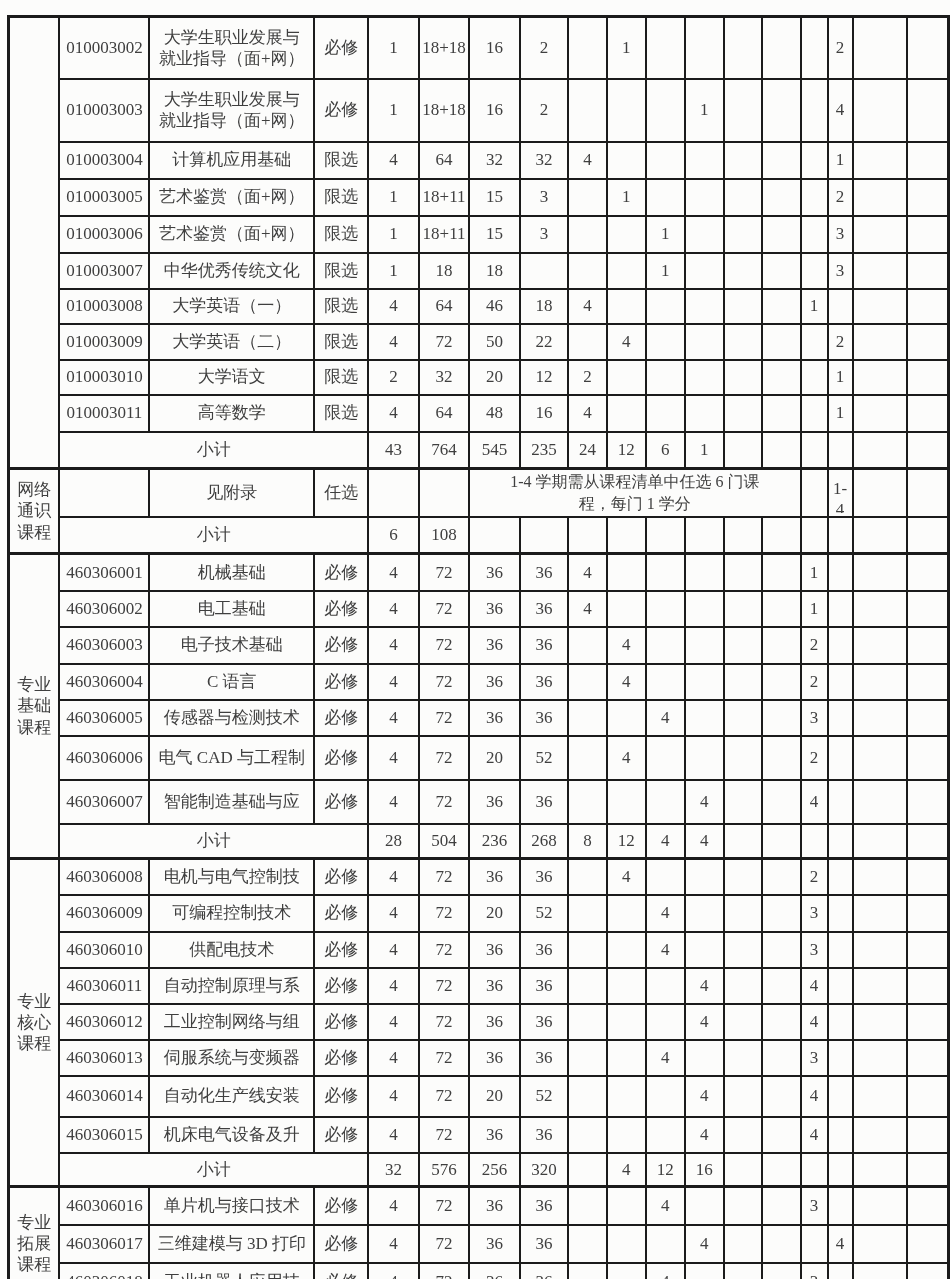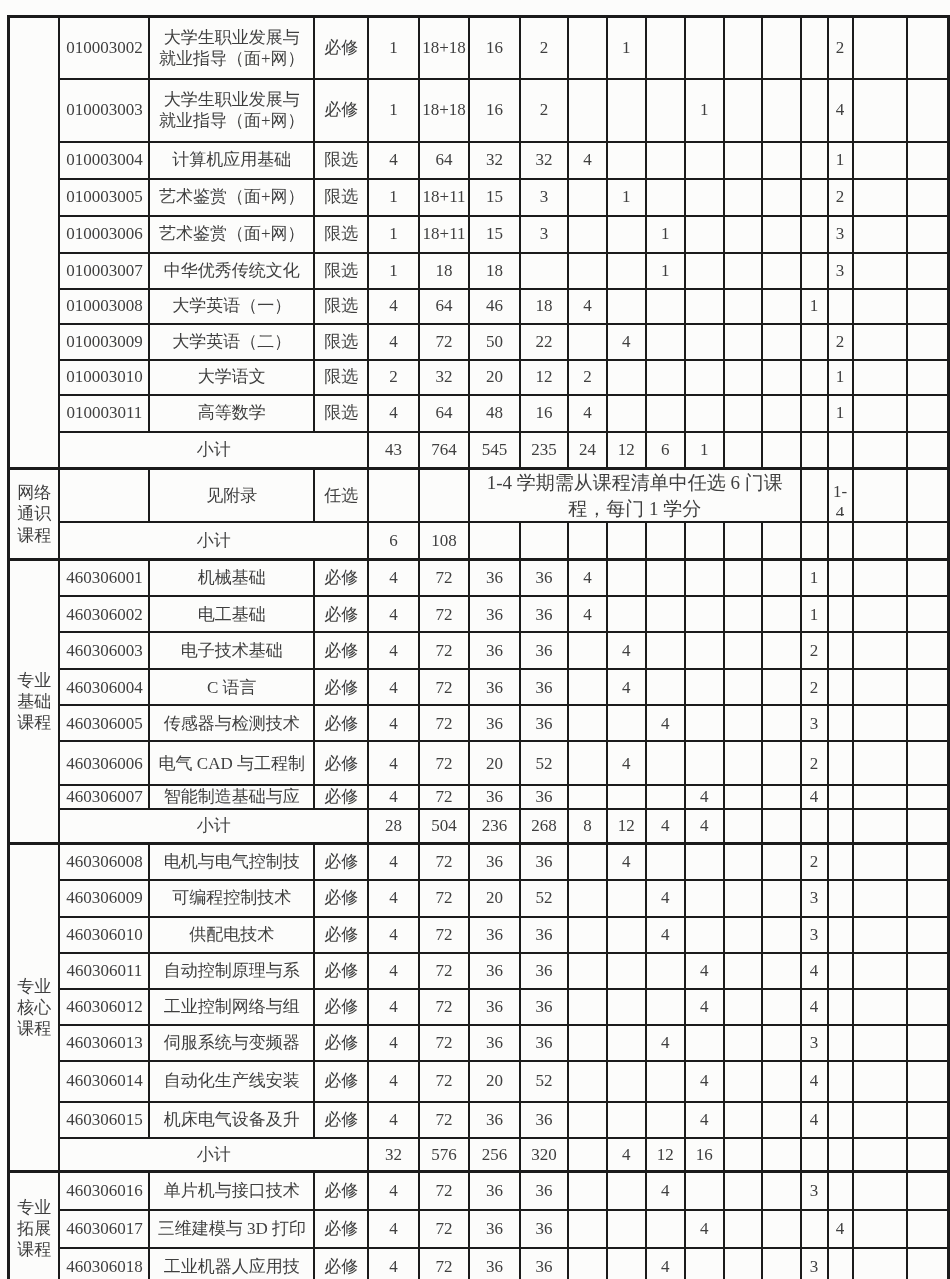--- a/index.html
+++ b/index.html
@@ -24,21 +24,21 @@
     color:#3f3f3f;
     padding:0 1px;
     overflow:hidden;
     box-sizing:border-box;
     white-space:pre-line;
     line-height:1.25;
   }
   tr.sec td{border-top:3px solid #1b1b1b;}
   td.cname{padding:0 2px;}
   td.notecell{padding:0 4px;}
-  .note{font-size:19px;line-height:1.35;}
+  .note{font-size:16px;line-height:1.35;}
   .range{
     display:block;
     height:40px;
     overflow:hidden;
     line-height:21px;
     padding-top:5px;
     box-sizing:border-box;
     white-space:pre-line;
   }
 </style>
@@ -418,21 +418,21 @@
           <td>4</td>
           <td></td>
           <td></td>
           <td></td>
           <td></td>
           <td>2</td>
           <td></td>
           <td></td>
           <td></td>
         </tr>
-        <tr style="height: 23px;">
+        <tr style="height: 44px;">
           <td>460306007</td>
           <td class="cname">智能制造基础与应</td>
           <td>必修</td>
           <td>4</td>
           <td>72</td>
           <td>36</td>
           <td>36</td>
           <td></td>
           <td></td>
           <td></td>

